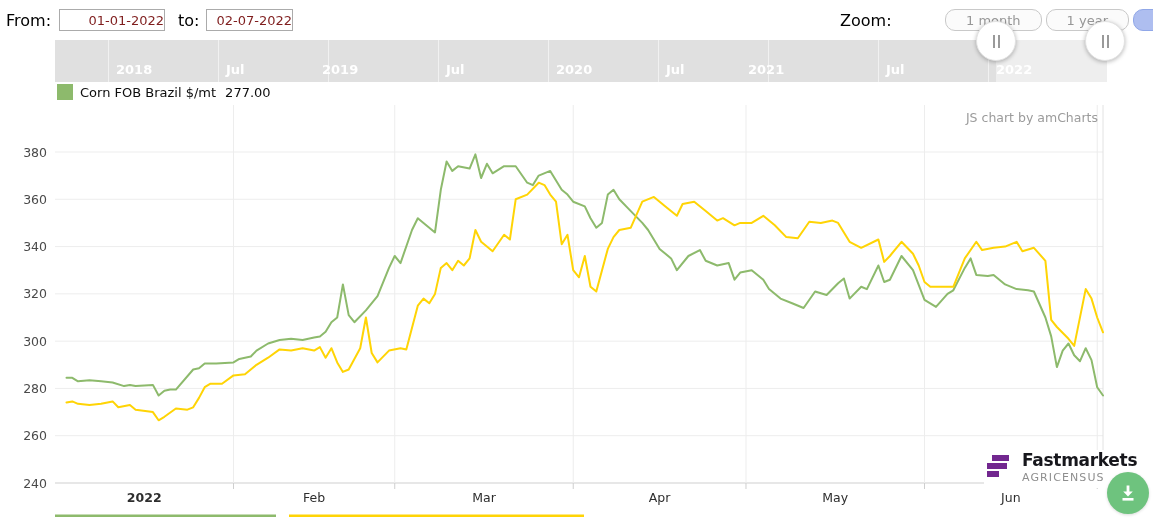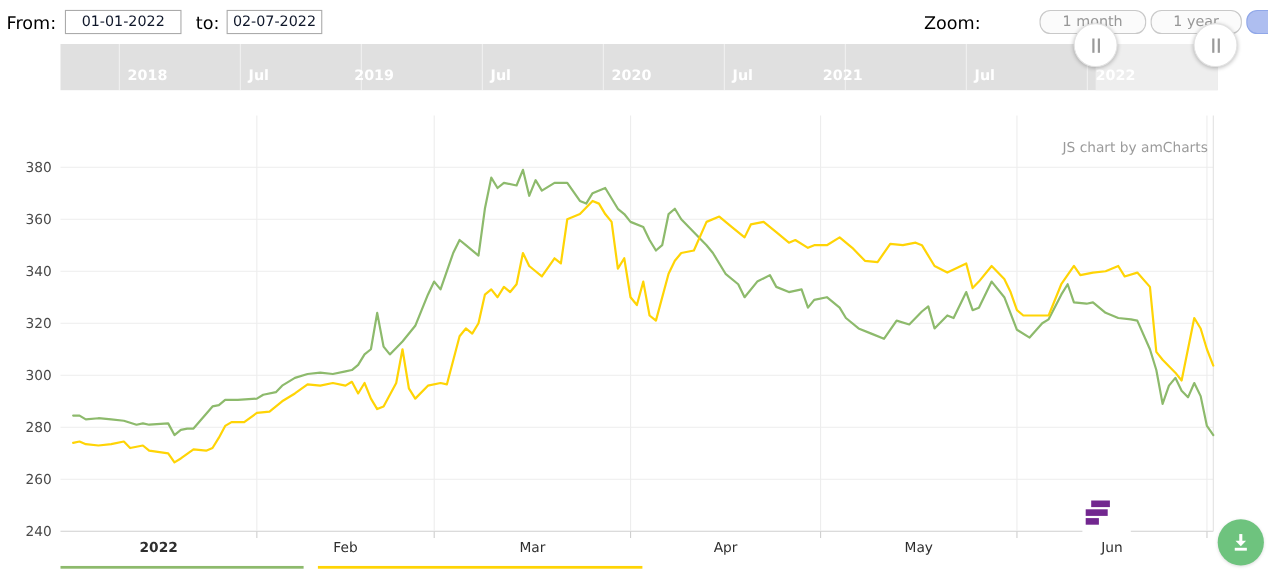--- a/index.html
+++ b/index.html
@@ -5,21 +5,21 @@
   * { margin:0; padding:0; box-sizing:border-box; }
   html,body { background:#fff; }
   body { font-family:"DejaVu Sans","Liberation Sans",sans-serif; }
   #app { position:relative; width:1153px; height:520px; background:#fff; overflow:hidden; }
 
   
   .lbl { position:absolute; top:11px; font-size:16px; color:#000; }
   #from-label { left:6px; }
   #to-label { left:178px; }
   .date-input { position:absolute; top:9px; height:22px; border:1px solid #ababab; background:#fff;
-                font-family:inherit; font-size:13px; text-align:center; color:#0f172a; }
+                font-family:inherit; font-size:13px; text-align:right; color:#7f1d1d; }
   #from-input { left:59px; width:106px; }
   #to-input { left:206px; width:87px; }
   #zoom-label { position:absolute; top:11px; left:840px; font-size:16px; color:#000; }
   #zoom-buttons { position:absolute; top:9px; left:945px; display:flex; gap:4px; }
   .zoom-btn { height:22px; padding:0 20px; display:flex; align-items:center; justify-content:center;
               border:1px solid #c9c9c9; border-radius:10px; background:#fbfbfb; color:#979797;
               font-size:13px; cursor:pointer; white-space:nowrap; }
   .zoom-btn.active { background:#aebef0; border-color:#90a7e8; color:#20252b; }
 
   
@@ -34,21 +34,21 @@
   .sb-grip { width:7px; height:13px; border-left:2px solid #9a9a9a; border-right:2px solid #9a9a9a; }
 
   
   #legend { position:absolute; left:57px; top:84px; display:flex; gap:38px; }
   .legend-item { display:flex; align-items:center; font-size:13px; color:#0d0d0d; cursor:pointer; }
   .legend-swatch { width:16px; height:16px; margin-right:7px; }
   .legend-value { margin-left:9px; }
 
   
   #chart-svg { position:absolute; left:0; top:0; }
-  #credit { position:absolute; top:126px; right:55px; font-size:12.5px; color:#9b9b9b; }
+  #credit { position:absolute; top:110px; right:55px; font-size:12.5px; color:#9b9b9b; }
 
   
   #branding { position:absolute; left:984px; top:450px; display:flex; align-items:flex-start; background:#fff; padding:2px 6px 4px 2px; }
   #brand-mark { width:28px; height:26px; position:relative; margin-right:8px; margin-top:2px; }
   #brand-mark .bar { position:absolute; background:#72278f; height:6px; }
   #brand-mark .b1 { left:6px; top:1px; width:17px; }
   #brand-mark .b2 { left:1px; top:9px; width:20px; }
   #brand-mark .b3 { left:1px; top:17px; width:12px; }
   #brand-name { font-size:17px; font-weight:bold; color:#17171c; line-height:17px; letter-spacing:-.3px; }
   #brand-sub { font-size:11px; color:#8e8e8e; letter-spacing:1.1px; margin-top:2px; }
@@ -99,20 +99,25 @@
       </div>
   </div>
   <div class="sb-handle" style="left:996px;">
       <div class="sb-grip"></div>
     </div>
   <div class="sb-handle" style="left:1105px;">
       <div class="sb-grip"></div>
     </div>
 
   <div id="legend">
+      <div class="legend-item">
+        <span class="legend-swatch" style="background: rgb(141, 186, 108);"></span>
+        <span>Corn FOB Brazil $/mt</span>
+        <span class="legend-value">277.00</span>
+      </div>
     </div>
 
   <svg id="chart-svg" width="1153" height="520">
       <line x1="55" x2="1103" y1="483" y2="483" stroke="#cfcfcf" stroke-width="1"></line>
       <text x="47" y="487.5" text-anchor="end" font-size="12.5" fill="#4a4a4a">240</text>
       <line x1="55" x2="1103" y1="435.7142857142857" y2="435.7142857142857" stroke="#ededed" stroke-width="1"></line>
       <text x="47" y="440.2142857142857" text-anchor="end" font-size="12.5" fill="#4a4a4a">260</text>
       <line x1="55" x2="1103" y1="388.42857142857144" y2="388.42857142857144" stroke="#ededed" stroke-width="1"></line>
       <text x="47" y="392.92857142857144" text-anchor="end" font-size="12.5" fill="#4a4a4a">280</text>
       <line x1="55" x2="1103" y1="341.1428571428571" y2="341.1428571428571" stroke="#ededed" stroke-width="1"></line>
@@ -150,20 +155,24 @@
       <rect x="289" y="514.5" width="295" height="2.5" fill="#ffd405"></rect>
     </svg>
   <span id="credit">JS chart by amCharts</span>
 
   <div id="branding">
     <div id="brand-mark">
       <div class="bar b1"></div>
         <div class="bar b2"></div>
         <div class="bar b3"></div>
     </div>
+    <div>
+      <div id="brand-name">Fastmarkets</div>
+      <div id="brand-sub">AGRICENSUS</div>
+    </div>
   </div>
 
   <div id="download-btn">
     <svg width="20" height="20" viewBox="0 0 20 20">
       <rect x="8.6" y="2.5" width="2.8" height="7" fill="#fff"></rect>
       <polygon points="5.2,8.5 14.8,8.5 10,13.5" fill="#fff"></polygon>
       <rect x="4.5" y="15" width="11" height="2.6" fill="#fff"></rect>
     </svg>
   </div>
 

